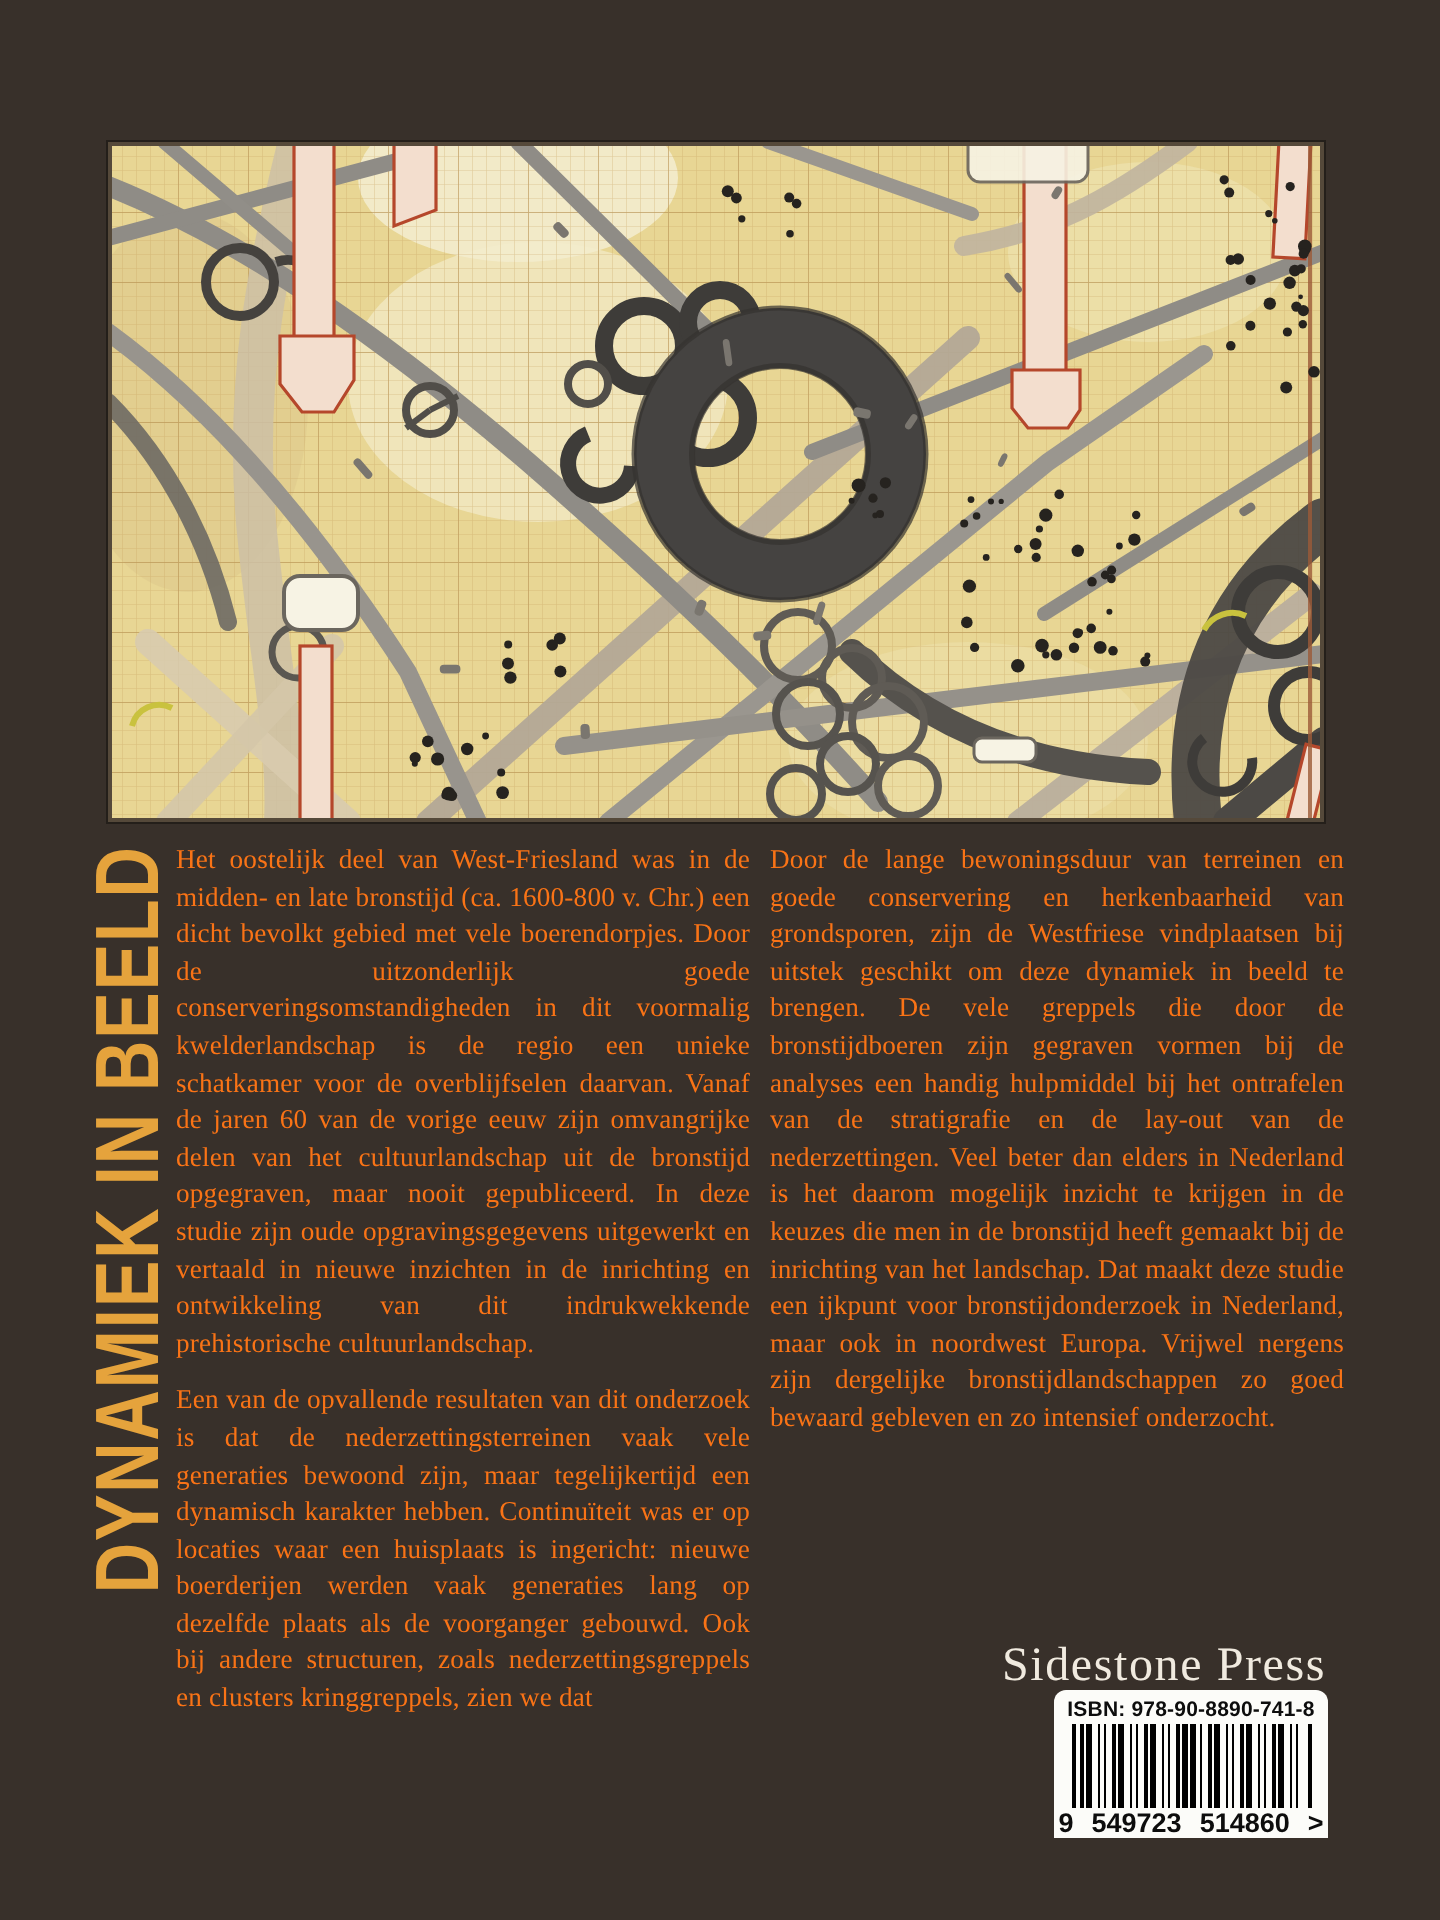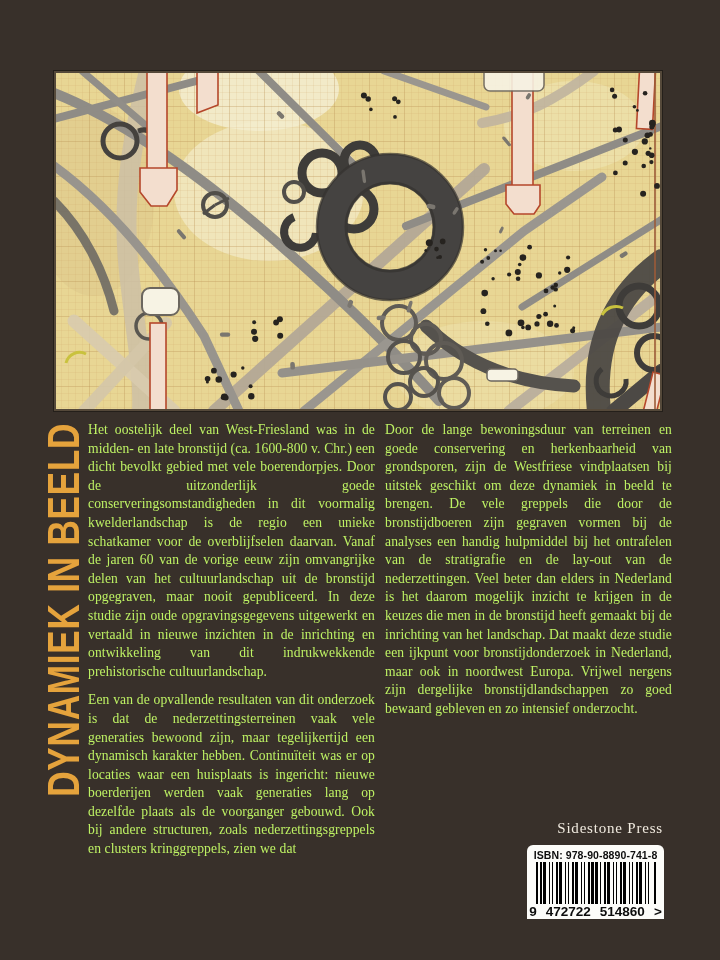--- a/index.html
+++ b/index.html
@@ -24,29 +24,29 @@
     transform:rotate(180deg) scaleY(0.78);
     transform-origin:center;
     font-family:"Liberation Sans", sans-serif;
     font-weight:bold; font-size:45px; letter-spacing:1px;
     color:#E5A33C; white-space:nowrap;
   }
   
   .col{
     position:absolute; top:421px; width:287px;
     font-size:13.6px; line-height:18.6px; text-align:justify;
-    color:#bef264; letter-spacing:0.1px;
+    color:#f97316; letter-spacing:0.1px;
   }
   .col p{margin:0 0 10px 0;}
   .col-left{left:88px;}
   .col-right{left:385px;}
   
   .publisher{
     position:absolute; top:820px; right:57px;
-    font-size:15px; letter-spacing:0.8px; color:#F0EADF;
+    font-size:24px; letter-spacing:0.8px; color:#F0EADF;
   }
   .barcode{
     position:absolute; left:527px; top:845px; width:137px; height:74px;
     background:#FCFCF9; border-radius:6px;
     display:flex; flex-direction:column; align-items:center;
     font-family:"Liberation Sans", sans-serif; color:#0d0d0d;
   }
   .isbn{font-size:10.5px; font-weight:bold; margin-top:4px; letter-spacing:0.1px;}
   .bars-wrap{position:relative; width:120px; height:46px; margin-top:1px;}
   .bars{
@@ -305,19 +305,19 @@
   <div class="barcode">
     <div class="isbn">ISBN: 978-90-8890-741-8</div>
     <div class="bars-wrap">
       <div class="bars"></div>
       <div class="guard g1"></div>
         <div class="guard g2"></div>
         <div class="guard g3"></div>
     </div>
     <div class="ean">
       <span>9</span>
-      <span>472722</span>
+      <span>549723</span>
       <span>514860</span>
       <span>&gt;</span>
     </div>
   </div>
 
 </div>
 
 </body></html>

